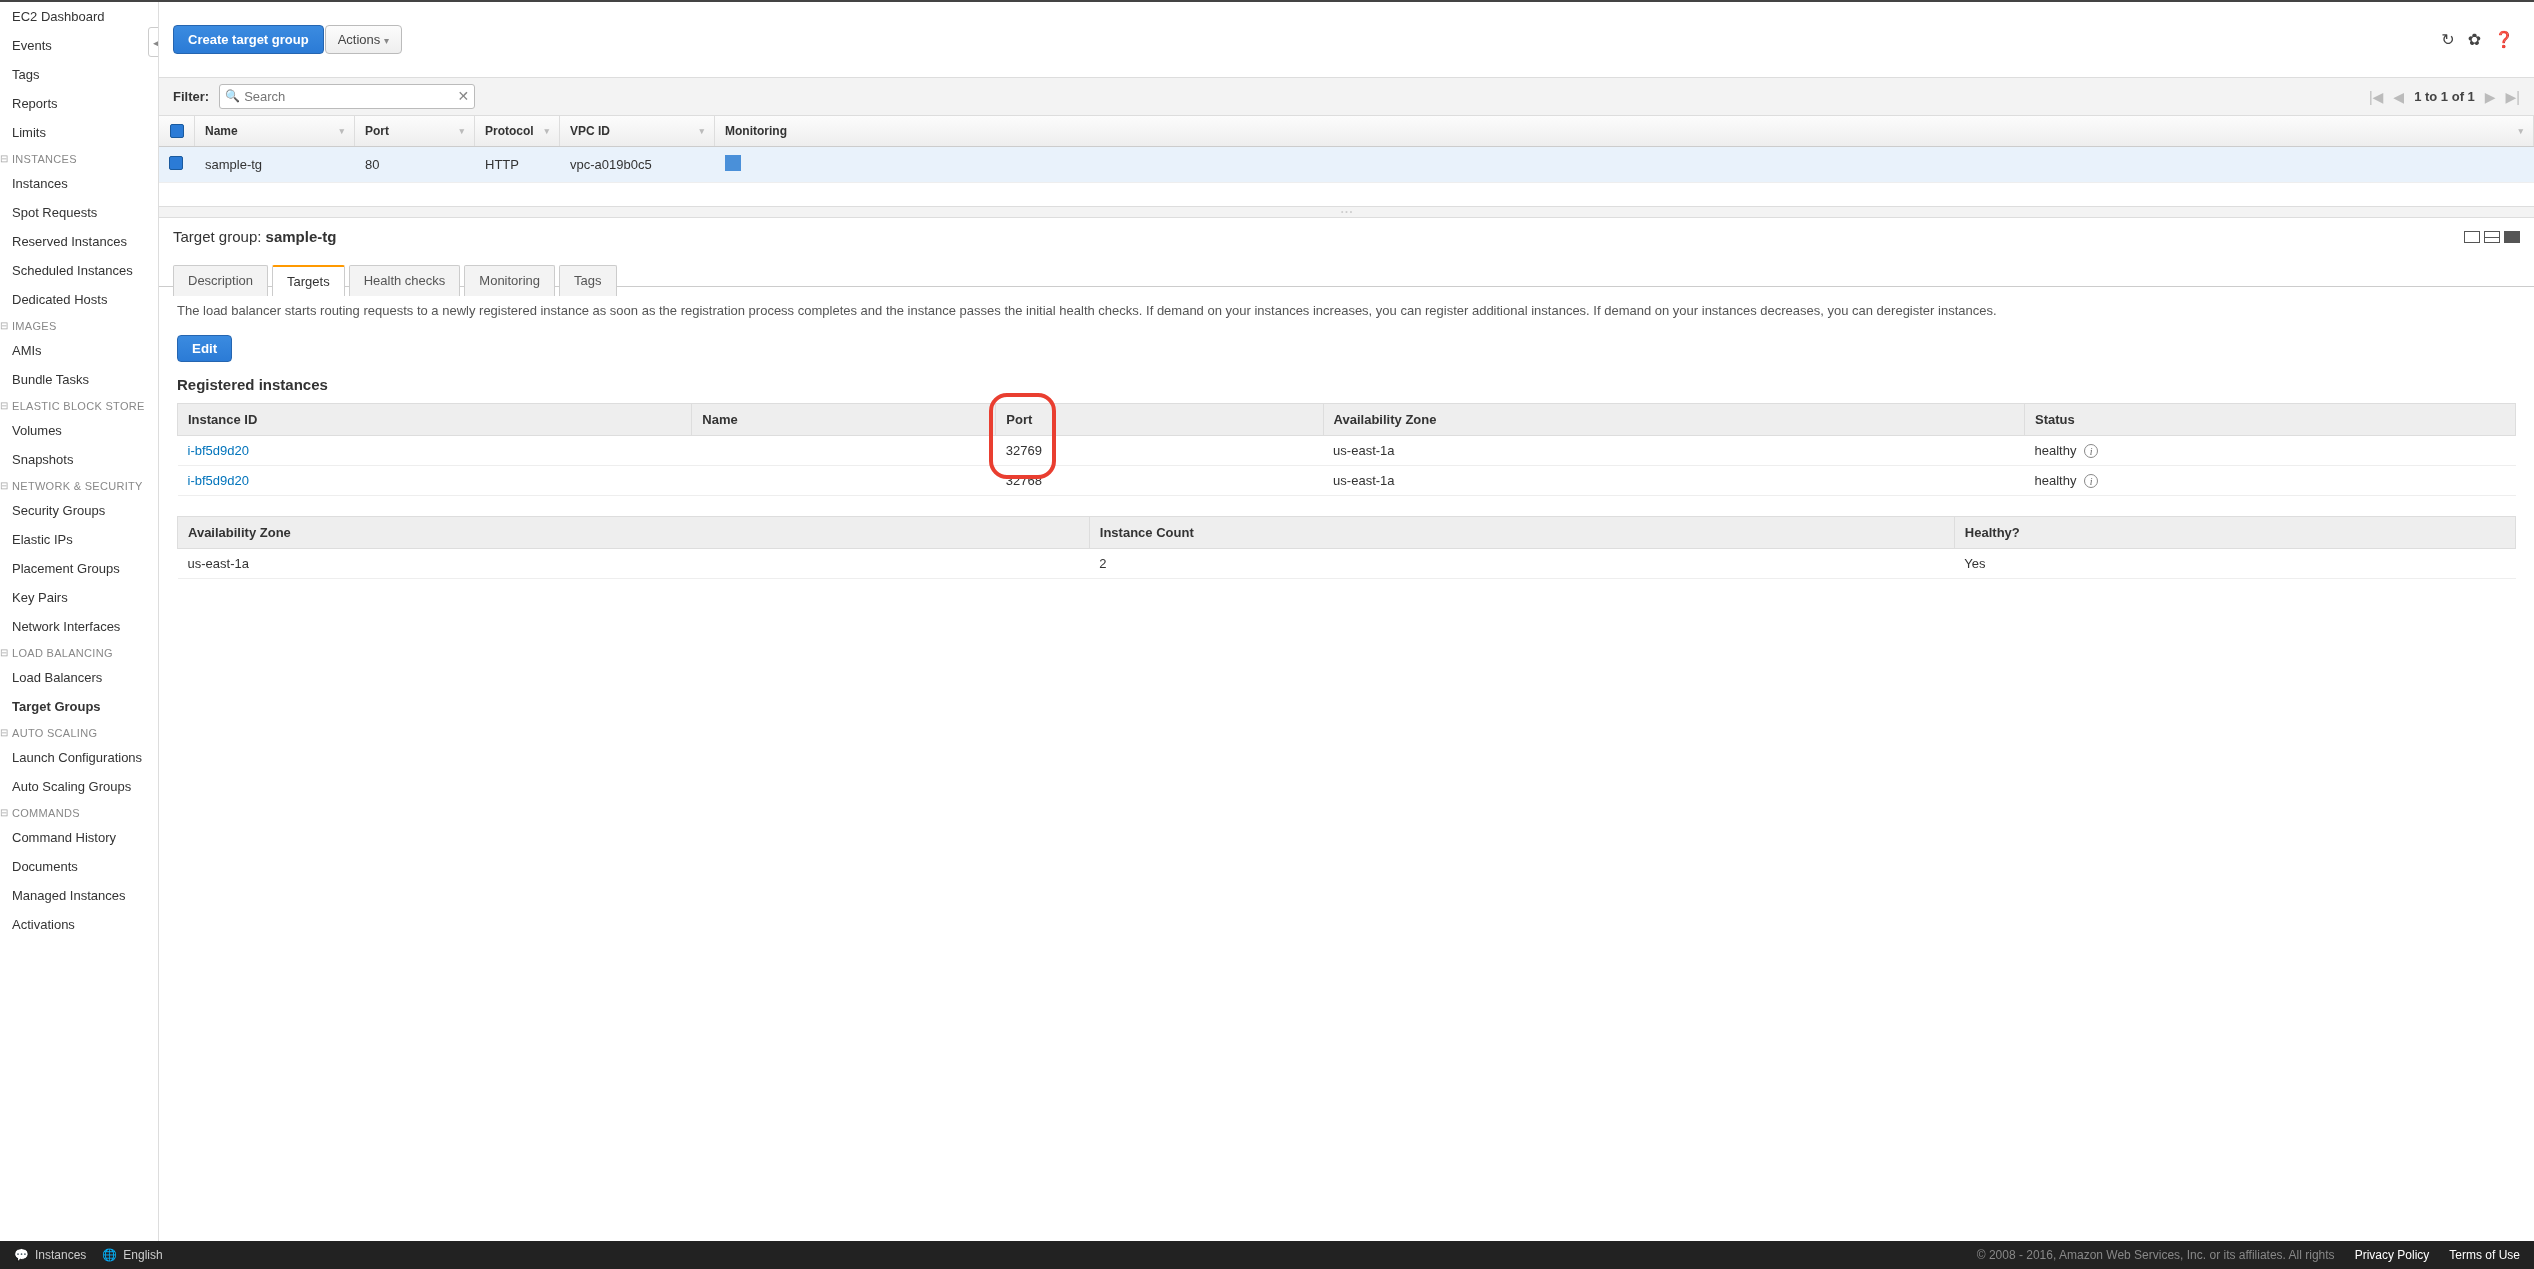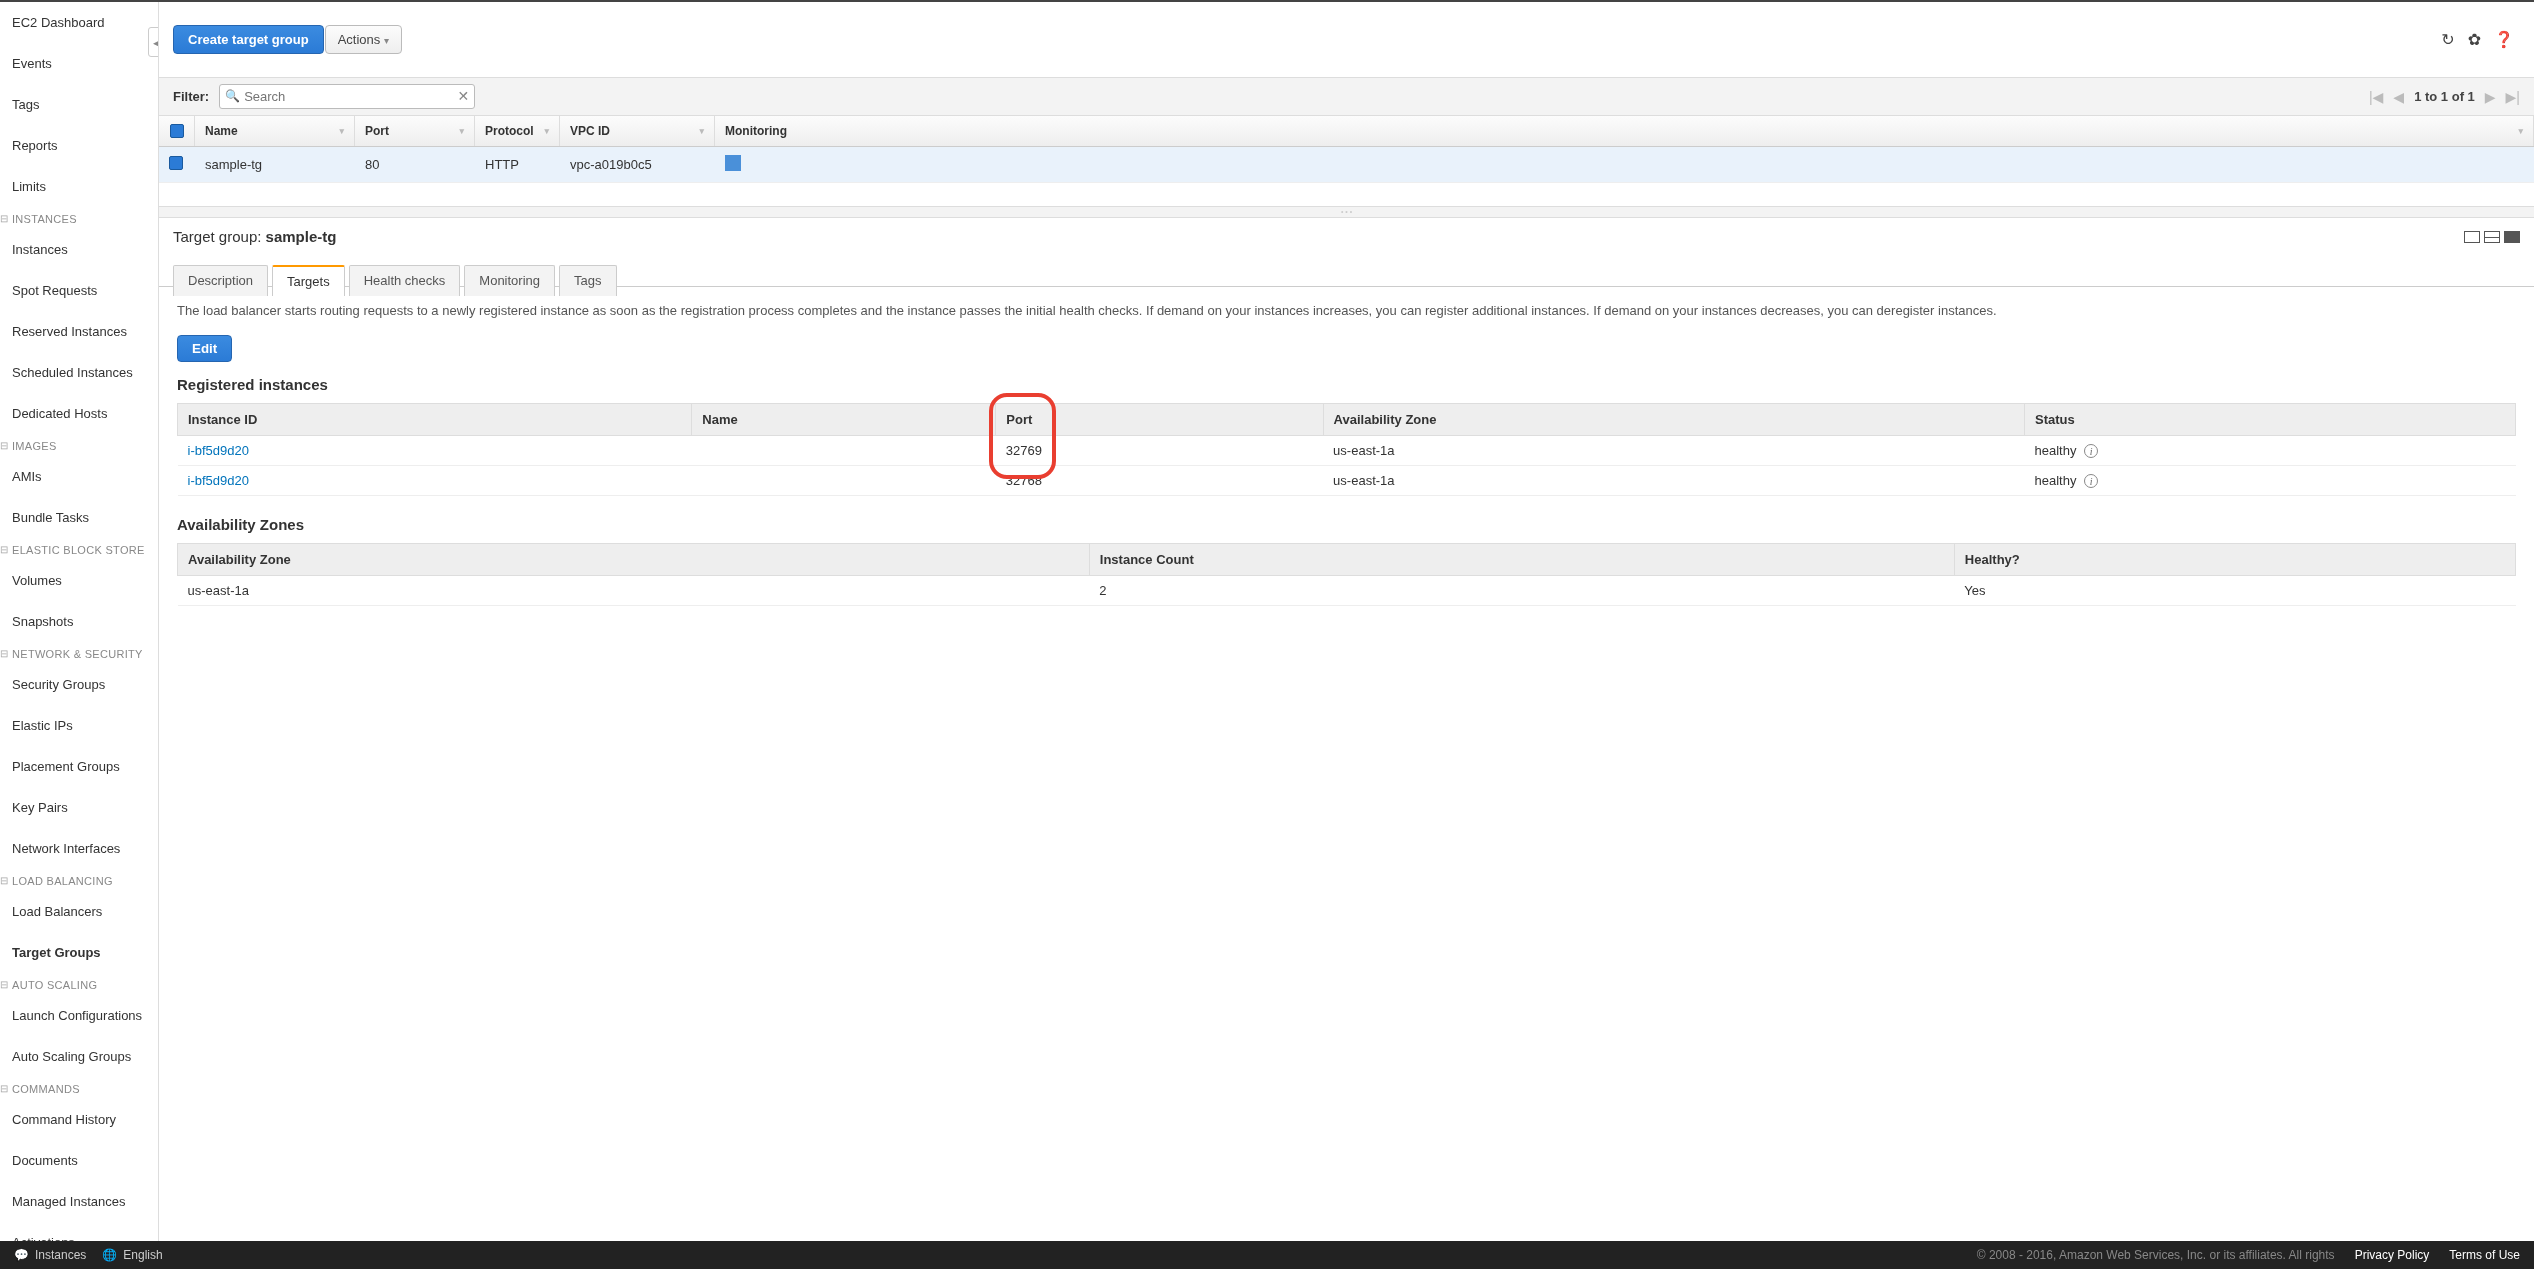--- a/index.html
+++ b/index.html
@@ -1,20 +1,20 @@
 <!DOCTYPE html>
 <html><head>
 <meta charset="utf-8">
 <style>
 * { box-sizing: border-box; margin: 0; padding: 0; }
 body { font-family: "Helvetica Neue", Arial, sans-serif; font-size: 13px; color: #333; background: #fff; }
 .container { display: flex; height: calc(100vh - 28px); border-top: 2px solid #444; }
 .sidebar { width: 158px; background: #fff; overflow-y: auto; font-size: 13px; position: relative; padding-bottom: 20px; }
 .sidebar-toggle { position: absolute; right: -10px; top: 25px; width: 20px; height: 30px; background: #fff; border: 1px solid #ccc; border-radius: 3px; display: flex; align-items: center; justify-content: center; color: #888; cursor: pointer; z-index: 10; }
-.nav-item { padding: 13px 12px; cursor: pointer; color: #333; }
+.nav-item { padding: 7px 12px; cursor: pointer; color: #333; }
 .nav-item.active { font-weight: bold; }
 .nav-header { padding: 6px 12px 4px; color: #888; font-size: 11px; text-transform: uppercase; letter-spacing: 0.3px; position: relative; }
 .nav-header::before { content: "⊟"; position: absolute; left: 0px; font-size: 10px; color: #aaa; }
 .main { flex: 1; display: flex; flex-direction: column; border-left: 1px solid #ddd; overflow: hidden; }
 .toolbar { display: flex; align-items: center; padding: 22px 14px; gap: 1px; }
 .btn-primary { background: #2b7bd6; background: linear-gradient(#3b8be0, #2b7bd6); color: #fff; border: 1px solid #2565b0; border-radius: 4px; padding: 6px 14px; font-weight: bold; cursor: pointer; font-size: 13px; }
 .btn-secondary { background: #fff; background: linear-gradient(#fcfcfc, #eee); border: 1px solid #bbb; border-radius: 4px; padding: 6px 12px; cursor: pointer; font-size: 13px; color: #444; }
 .toolbar-spacer { flex: 1; }
 .icon-btn { padding: 6px; border: none; background: none; cursor: pointer; color: #444; font-size: 16px; }
 .filter-bar { display: flex; align-items: center; padding: 6px 14px; background: #f3f3f3; border-top: 1px solid #ddd; border-bottom: 1px solid #ddd; gap: 10px; }
@@ -211,21 +211,20 @@
                   <td></td>
                   <td>32768</td>
                   <td>us-east-1a</td>
                   <td>healthy <span class="info-icon">i</span></td>
                 </tr>
               </tbody>
           </table>
           <div class="highlight-box" style="top:-10px; left:34.7%; width:67px; height:86px;"></div>
         </div>
 
-        <div class="section-title">Availability Zones</div>
         <table class="data-table">
           <thead>
               <tr>
             <th style="width:39%">Availability Zone</th>
             <th style="width:37%">Instance Count</th>
             <th>Healthy?</th>
           </tr>
             </thead>
           <tbody id="az-body">
               <tr>

